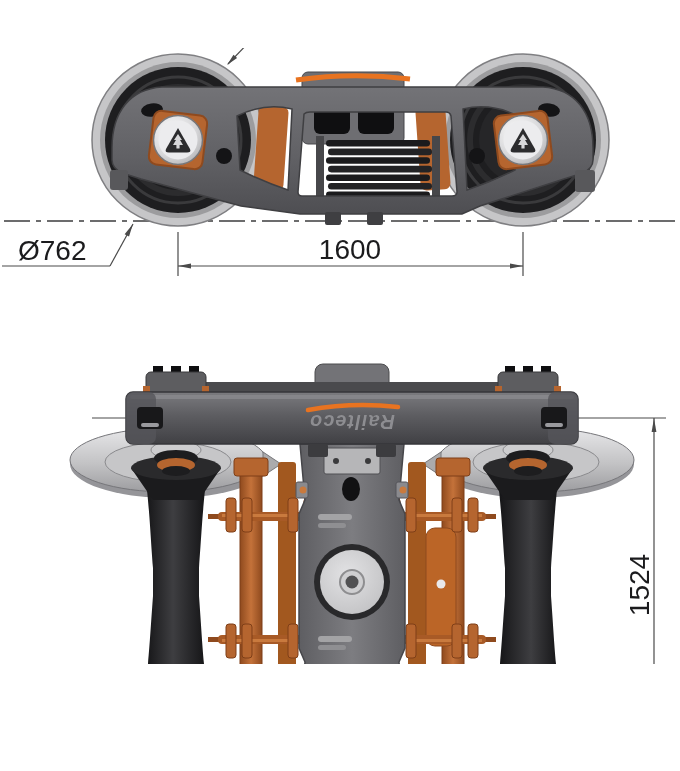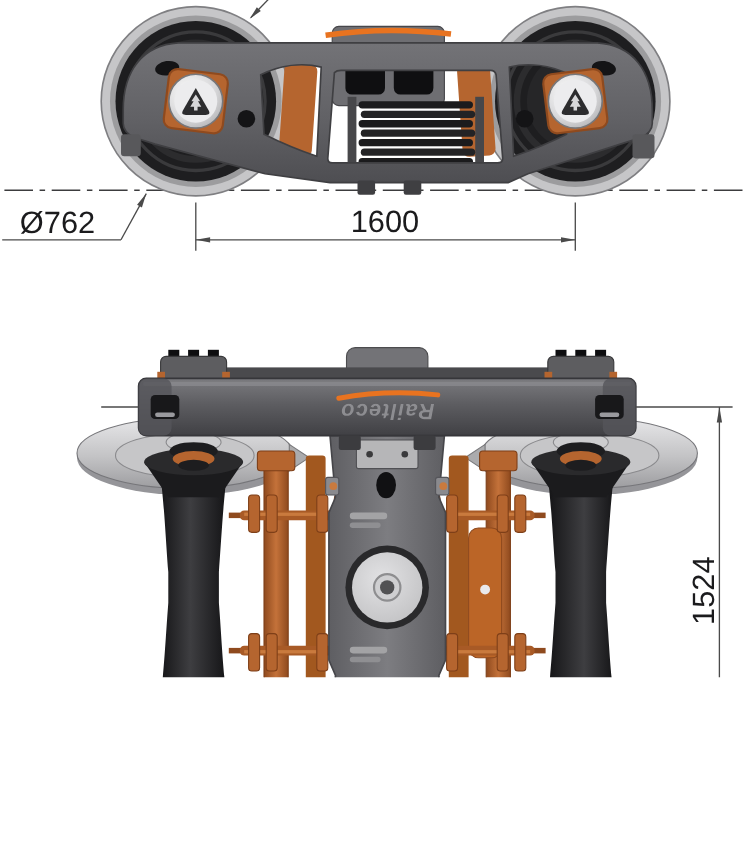--- a/index.html
+++ b/index.html
@@ -1,18 +1,19 @@
 <!DOCTYPE html>
 <html><head>
 <meta charset="utf-8">
 <style>
   html,body{margin:0;padding:0;background:#ffffff;}
   .canvas{
     width:680px;height:616px;background:#ffffff;position:relative;overflow:hidden;
     font-family:"Liberation Sans", sans-serif;
+    margin-top:48px;
   }
   svg{display:block;}
   text{font-family:"Liberation Sans", sans-serif;}
   .dim-text{fill:#1b1b1d;font-size:28px;}
   .brand-text{font-size:20px;font-weight:bold;font-style:italic;letter-spacing:1px;}
   .brand-main{fill:#8d8d91;}
   .brand-shadow{fill:#3f3f42;}
 </style>
 </head>
 <body>

